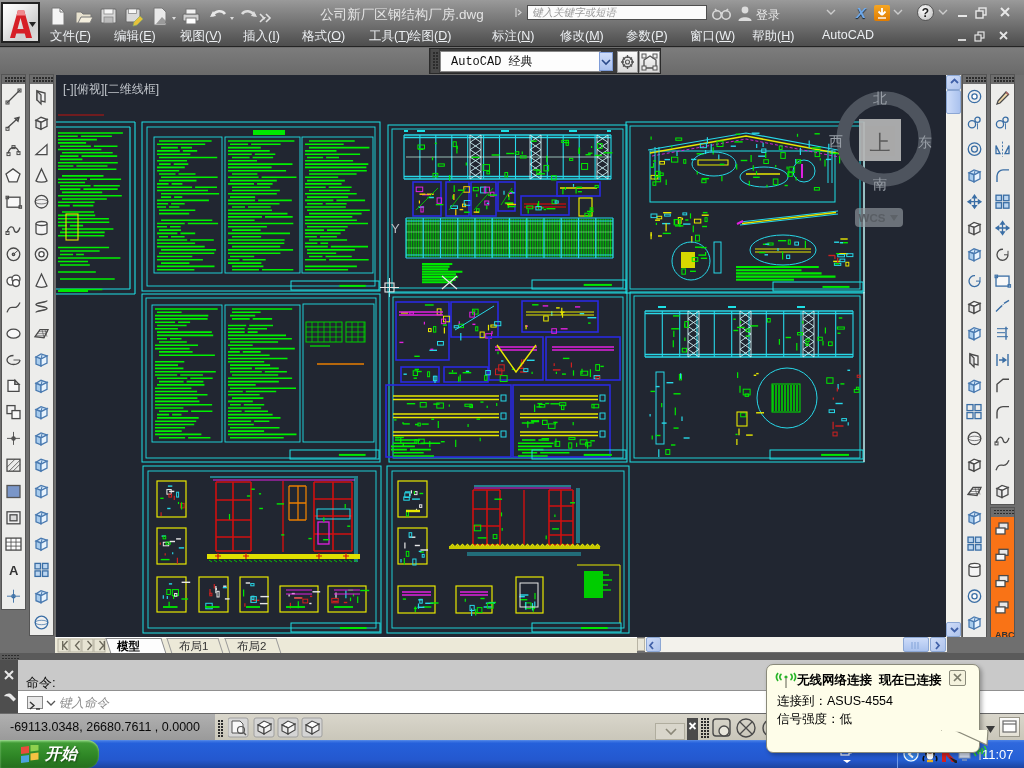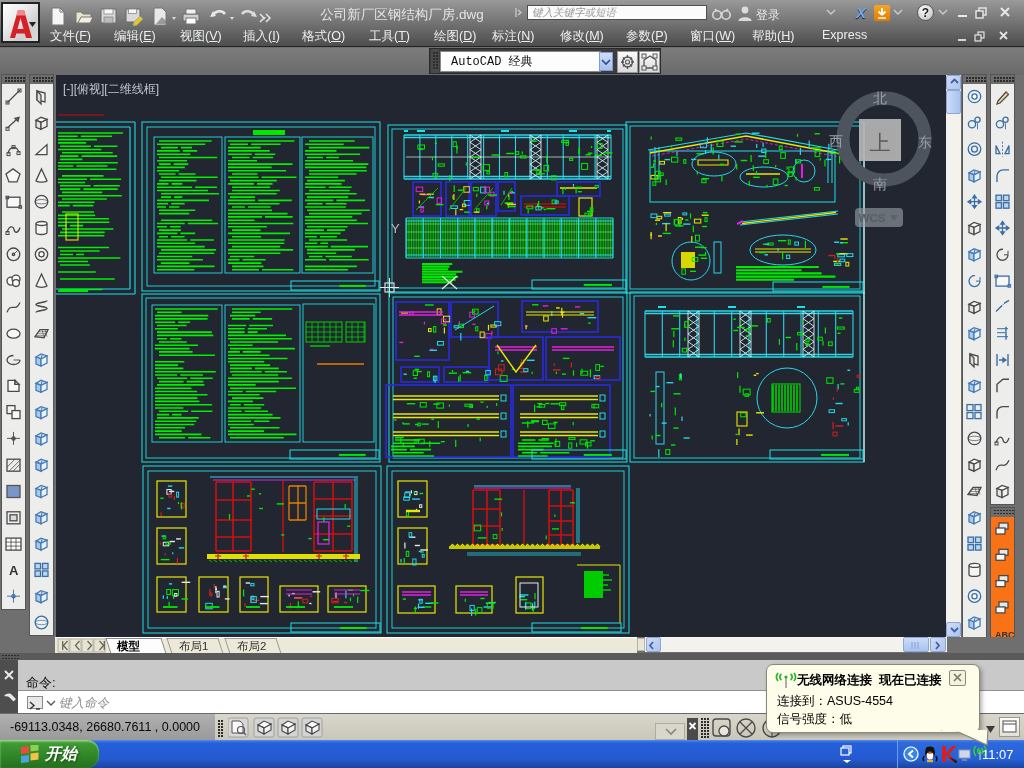--- a/index.html
+++ b/index.html
@@ -71,27 +71,27 @@
           <rect x="24" y="2" width="7" height="7" fill="none" stroke="#e8e8e8" stroke-width="1.4"></rect>
           <rect x="21" y="5" width="7" height="7" fill="#6f6f6f" stroke="#e8e8e8" stroke-width="1.4"></rect>
           <path d="M46 2l8 8M54 2l-8 8" stroke="#e8e8e8" stroke-width="2"></path>
         </svg><div class="abs menu" style="left:0;top:28px;width:1024px;height:19px">
           <span class="abs" style="left:50px;top:0">文件(<u>F</u>)</span>
           <span class="abs" style="left:114px;top:0">编辑(<u>E</u>)</span>
           <span class="abs" style="left:180px;top:0">视图(<u>V</u>)</span>
           <span class="abs" style="left:243px;top:0">插入(<u>I</u>)</span>
           <span class="abs" style="left:302px;top:0">格式(<u>O</u>)</span>
           <span class="abs" style="left:369px;top:0">工具(<u>T</u>)</span>
-          <span class="abs" style="left:434px;top:0">绘图(<u>D</u>)</span>
+          <span class="abs" style="left:409px;top:0">绘图(<u>D</u>)</span>
           <span class="abs" style="left:492px;top:0">标注(<u>N</u>)</span>
           <span class="abs" style="left:560px;top:0">修改(<u>M</u>)</span>
           <span class="abs" style="left:626px;top:0">参数(<u>P</u>)</span>
           <span class="abs" style="left:690px;top:0">窗口(<u>W</u>)</span>
           <span class="abs" style="left:752px;top:0">帮助(<u>H</u>)</span>
-          <span class="abs" style="left:822px;top:0">Express</span>
+          <span class="abs" style="left:822px;top:0">AutoCAD</span>
         </div><svg class="abs" style="left:955px;top:30px" width="66" height="14">
           <path d="M3 10h8" stroke="#e4e4e4" stroke-width="1.8"></path>
           <rect x="23" y="2" width="6" height="6" fill="none" stroke="#e4e4e4" stroke-width="1.2"></rect>
           <rect x="20" y="5" width="6" height="6" fill="#5f5f5f" stroke="#e4e4e4" stroke-width="1.2"></rect>
           <path d="M45 2l7 7M52 2l-7 7" stroke="#e4e4e4" stroke-width="1.8"></path>
         </svg></path></div>
     <div class="abs" style="left:0;top:48px;width:1024px;height:27px;background:linear-gradient(180deg,#7c7c7c,#6a6a6a)">
       <div class="abs" style="left:429px;top:0px;width:232px;height:26px;background:#3c3c3c;border:1px solid #2a2a2a">
         <div class="grip" style="position:absolute;left:1px;top:0;width:8px;height:24px;background:#4a4a4a">
           <i style="left:2px;top:3px"></i>
@@ -1812,21 +1812,21 @@
           <path d="M4 11h5" stroke="#8a9ab8" stroke-width="1.4"></path>
         </svg>
         <svg class="abs" style="left:74px;top:4px" width="16" height="18">
           <path d="M4 12A7 7 0 0 1 4 2M7 10A4.5 4.5 0 0 1 7 4M12 12A7 7 0 0 0 12 2M9.5 10A4.5 4.5 0 0 0 9.5 4" stroke="#30d030" stroke-width="1.6" fill="none"></path>
           <circle cx="8" cy="7" r="1.4" fill="#30d030"></circle>
           <path d="M8 8v8" stroke="#b8b8b8" stroke-width="1.4"></path>
         </svg>
         <div class="abs" style="left:84px;top:7px;color:#fff;font-size:13px">11:07</div>
       </div>
     </div>
-    <div class="abs" style="left:766px;top:664px;width:214px;height:69px;background:#fefde9;border:1.5px solid #8a8a7a;border-radius:7px;box-shadow:2px 2px 4px rgba(0,0,0,0.3)">
+    <div class="abs" style="left:766px;top:664px;width:214px;height:89px;background:#fefde9;border:1.5px solid #8a8a7a;border-radius:7px;box-shadow:2px 2px 4px rgba(0,0,0,0.3)">
       <svg class="abs" style="left:8px;top:7px" width="22" height="18">
         <path d="M3 9A6.5 6.5 0 0 1 3 1M19 9A6.5 6.5 0 0 0 19 1M6.5 8A3.5 3.5 0 0 1 6.5 2M15.5 8A3.5 3.5 0 0 0 15.5 2" stroke="#28b428" stroke-width="1.7" fill="none"></path>
         <circle cx="11" cy="5" r="1.6" fill="#28b428"></circle>
         <path d="M11 6v10" stroke="#9a9a8a" stroke-width="1.6"></path>
       </svg>
       <div class="abs" style="left:30px;top:7px;color:#000;font-size:12.5px;font-weight:bold">无线网络连接&nbsp; 现在已连接</div>
       <div class="abs" style="left:182px;top:5px;width:17px;height:16px;border:1px solid #8a8a7a;border-radius:2px;background:#f4f2dd"><svg width="15" height="14">
           <path d="M4 3l7 7M11 3l-7 7" stroke="#7a7a6a" stroke-width="1.7"></path>
         </svg></div>
       <div class="abs" style="left:10px;top:28px;color:#000;font-size:12.5px">连接到：ASUS-4554</div>

